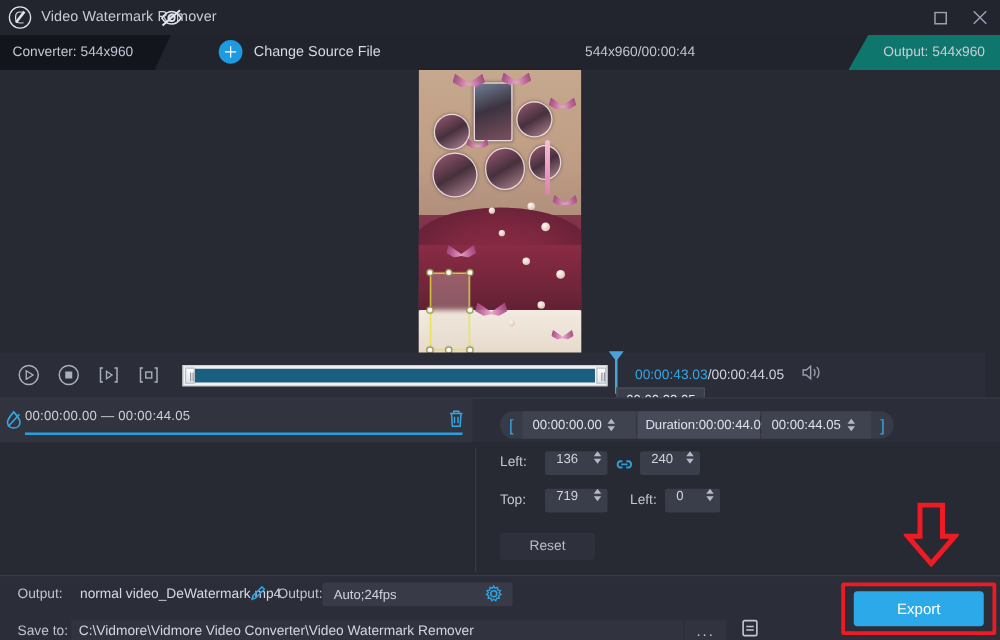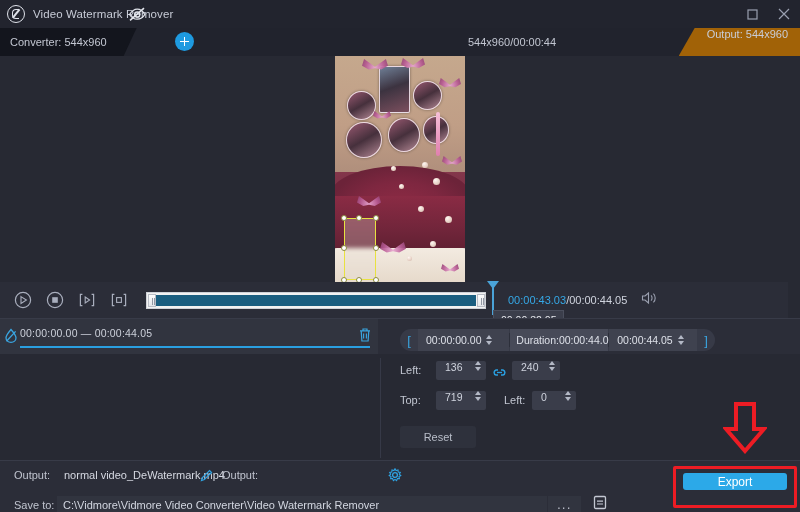--- a/index.html
+++ b/index.html
@@ -90,22 +90,22 @@
     position: absolute; left: 363px; top: 0; height: 28px;
     display: flex; align-items: center; color: #c9cdd8; font-size: 11px;
   }
   .src-meta {
     position: absolute; left: 468px; top: 0; height: 28px;
     display: flex; align-items: center; color: #c2c6d1; font-size: 11px;
   }
   .tab-output {
     position: absolute; right: 0; top: 0; height: 28px;
     padding: 0 12px 0 28px;
-    background: #a16207;
-    display: flex; align-items: flex-start;
+    background: #0f766e;
+    display: flex; align-items: center;
     clip-path: polygon(16px 0, 100% 0, 100% 100%, 0 100%);
     color: #c9cdd8; font-size: 11px;
   }
 
   
   .preview {
     position: absolute; left: 0; top: 56px; width: 800px; height: 226px;
     background: #272933;
     display: flex; align-items: flex-start; justify-content: center;
   }
@@ -360,21 +360,21 @@
   .folder-ic { position: absolute; left: 592px; top: 494px; width: 18px; height: 18px; color: #c3c7d2; }
 
   
   .export-hl {
     position: absolute; left: 673px; top: 466px;
     width: 124px; height: 42px;
     border: 3px solid #ed1c24; border-radius: 2px;
   }
   .btn-export {
     position: absolute; left: 683px; top: 473px;
-    width: 104px; height: 17px;
+    width: 104px; height: 28px;
     background: #2ca9e8; border-radius: 3px;
     display: flex; align-items: center; justify-content: center;
     color: #ffffff; font-size: 12px;
   }
   .arrow-down {
     position: absolute; left: 723px; top: 402px;
     width: 44px; height: 52px; color: #ed1c24;
   }
 </style>
 </head>
@@ -395,20 +395,23 @@
         <svg width="12" height="12" viewBox="0 0 12 12">
             <path d="M1 1 L11 11 M11 1 L1 11" stroke="currentColor" stroke-width="1.2" fill="none"></path>
           </svg>
       </div>
     </div>
   </div>
 
   <div class="sourcebar">
     <div class="tab-original">
       <span>Converter: 544x960</span>
+    </div>
+    <div class="change-src">
+      <span>Change Source File</span>
     </div>
     <div class="src-meta">544x960/00:00:44</div>
     <div class="tab-output">
       <span>Output: 544x960</span>
     </div>
   </div>
 
   <div class="eye-off">
     <svg width="18" height="16" viewBox="0 0 18 16">
       <path d="M1.5 8.5 C4 4.8 7 3.2 9.2 3.2 C12 3.2 15 5.2 16.8 8.5 C15.2 11.2 12.4 13.2 9.2 13.2 C6.2 13.2 3.4 11.4 1.5 8.5 Z" fill="none" stroke="currentColor" stroke-width="1.3"></path>
@@ -610,20 +613,23 @@
 
   <div class="bottom"></div>
   <div class="b-lbl" style="left:14px; top:469px;">Output:</div>
   <div class="b-val" style="left:64px; top:469px;">normal video_DeWatermark.mp4</div>
   <div class="pencil">
     <svg width="13" height="13" viewBox="0 0 13 13">
         <path d="M1.5 11.5 L2.4 8.6 L9.6 1.5 L11.5 3.4 L4.4 10.5 Z" fill="none" stroke="currentColor" stroke-width="1.2"></path>
       </svg>
   </div>
   <div class="b-lbl" style="left:222px; top:469px;">Output:</div>
+  <div class="fmt-box">
+    <span>Auto;24fps</span>
+  </div>
   <div class="gear">
     <svg width="14" height="14" viewBox="0 0 14 14">
         <circle cx="7" cy="7" r="2.4" fill="none" stroke="currentColor" stroke-width="1.3"></circle>
         <path d="M7 .8 L8 2.6 L10 2 L10.2 4.1 L12.3 4.4 L11.3 6.2 L12.8 7.6 L11 8.6 L11.4 10.6 L9.4 10.6 L8.6 12.6 L7 11.4 L5.4 12.6 L4.6 10.6 L2.6 10.6 L3 8.6 L1.2 7.6 L2.7 6.2 L1.7 4.4 L3.8 4.1 L4 2 L6 2.6 Z" fill="none" stroke="currentColor" stroke-width="1.1"></path>
       </svg>
   </div>
 
   <div class="b-lbl" style="left:14px; top:499px;">Save to:</div>
   <div class="path-box">
     <span>C:\Vidmore\Vidmore Video Converter\Video Watermark Remover</span>

